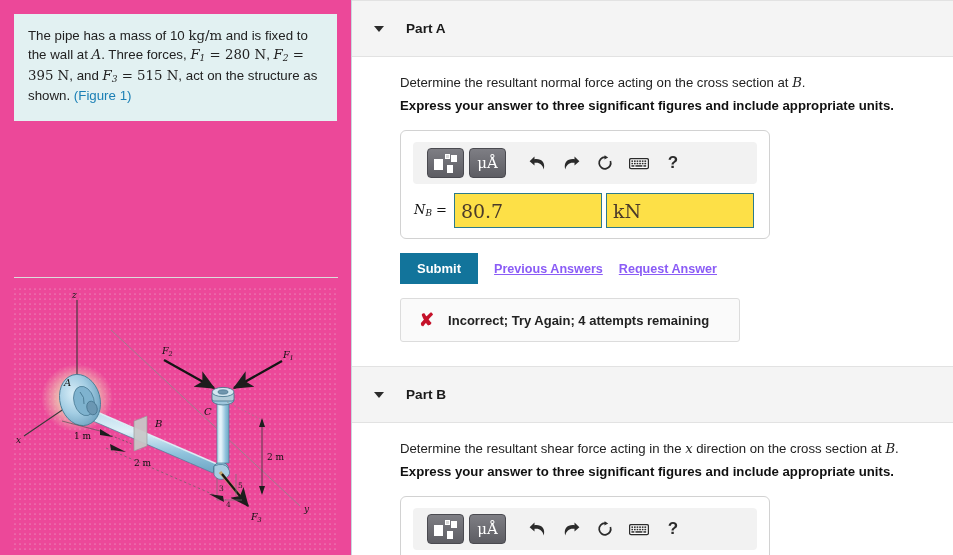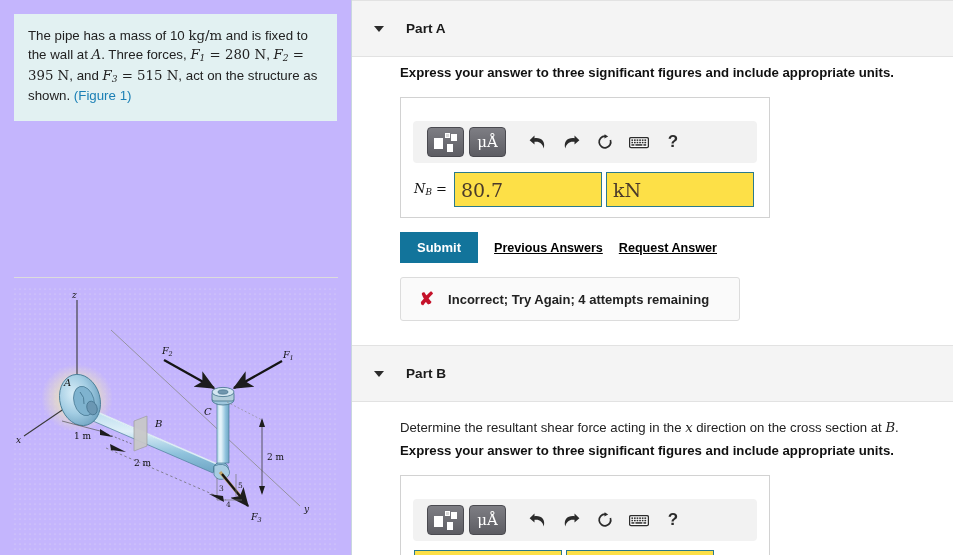--- a/index.html
+++ b/index.html
@@ -9,21 +9,21 @@
     background: #ffffff;
     font-family: "Liberation Sans", sans-serif;
     overflow: hidden;
   }
   .app { position: relative; width: 953px; height: 555px; display: flex; }
 
   
   .left-panel {
     width: 352px; height: 555px;
     position: relative;
-    background: #c4b5fd;
+    background: #ec4899;
     border-right: 1px solid #c9d6de;
     flex: 0 0 352px;
   }
   .problem-box {
     margin: 14px 14px 0 14px;
     background: #e2f1f2;
     padding: 12px 14px 16px 14px;
     font-size: 13.3px;
     line-height: 1.45;
     color: #222;
@@ -78,23 +78,23 @@
 
   .part-body { padding: 0 0 0 48px; }
   .q-text { font-size: 13.2px; color: #222; margin-top: 18px; }
   .q-bold { font-size: 13.2px; color: #111; font-weight: bold; margin-top: 8px; }
 
   
   .answer-box {
     margin-top: 17px;
     width: 370px;
     border: 1px solid #d2d2d2;
-    border-radius: 0;
+    border-radius: 6px;
     background: #fff;
-    padding: 20px 9px 10px 9px;
+    padding: 8px 9px 10px 9px;
   }
   .toolbar {
     background: #f2f2f2;
     border-radius: 4px;
     height: 42px;
     display: flex; align-items: center;
     padding: 0 14px;
     gap: 0;
     margin: 3px 3px 0 3px;
   }
@@ -149,21 +149,21 @@
   .submit-row { display: flex; align-items: center; margin-top: 14px; gap: 16px; }
   .submit-btn {
     background: #12749b;
     color: #fff;
     font-size: 13px; font-weight: bold;
     border: none;
     padding: 8px 17px;
     font-family: "Liberation Sans", sans-serif;
   }
   .sub-link {
-    color: #000000; font-size: 12.6px;
+    color: #8b5cf6; font-size: 12.6px;
     text-decoration: underline; font-weight: bold;
   }
   .feedback {
     margin-top: 14px;
     width: 340px; height: 44px;
     border: 1px solid #dcdcdc; border-radius: 3px;
     background: #fafafa;
     display: flex; align-items: center;
     padding-left: 18px;
   }
@@ -317,20 +317,21 @@
   </div>
 
   <div class="right-panel">
 
     <div class="part-header">
       <span class="caret"></span>
       <span class="part-label">Part A</span>
     </div>
 
     <div class="part-body">
+      <div class="q-text"><span>Determine the resultant normal force acting on the cross section at </span><span class="mathi">B</span><span>.</span></div>
       <div class="q-bold">Express your answer to three significant figures and include appropriate units.</div>
 
       <div class="answer-box">
         <div class="toolbar">
           <div class="tb-btn">
             <span class="tmpl-glyph">
                 <i class="a"></i>
                 <i class="b"></i>
                 <i class="c"></i>
                 <i class="d"></i>

